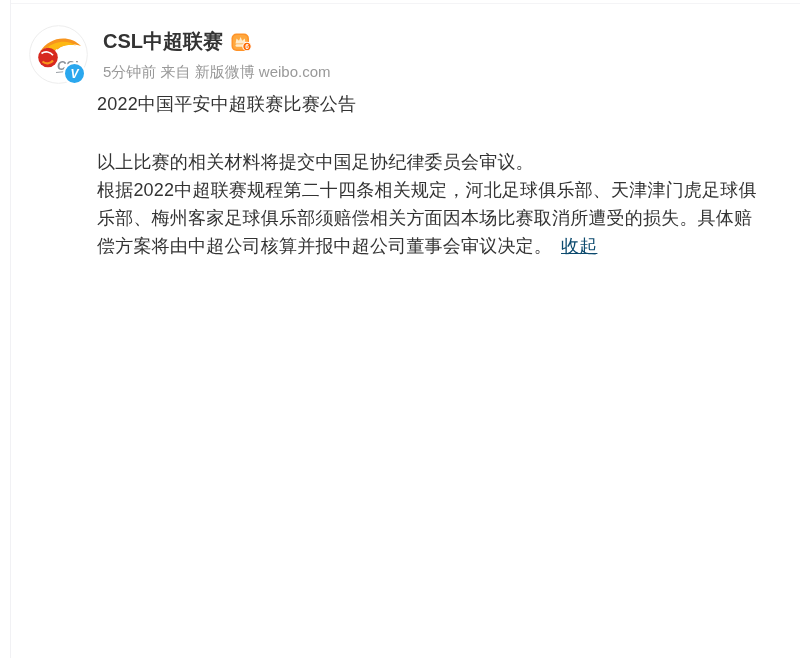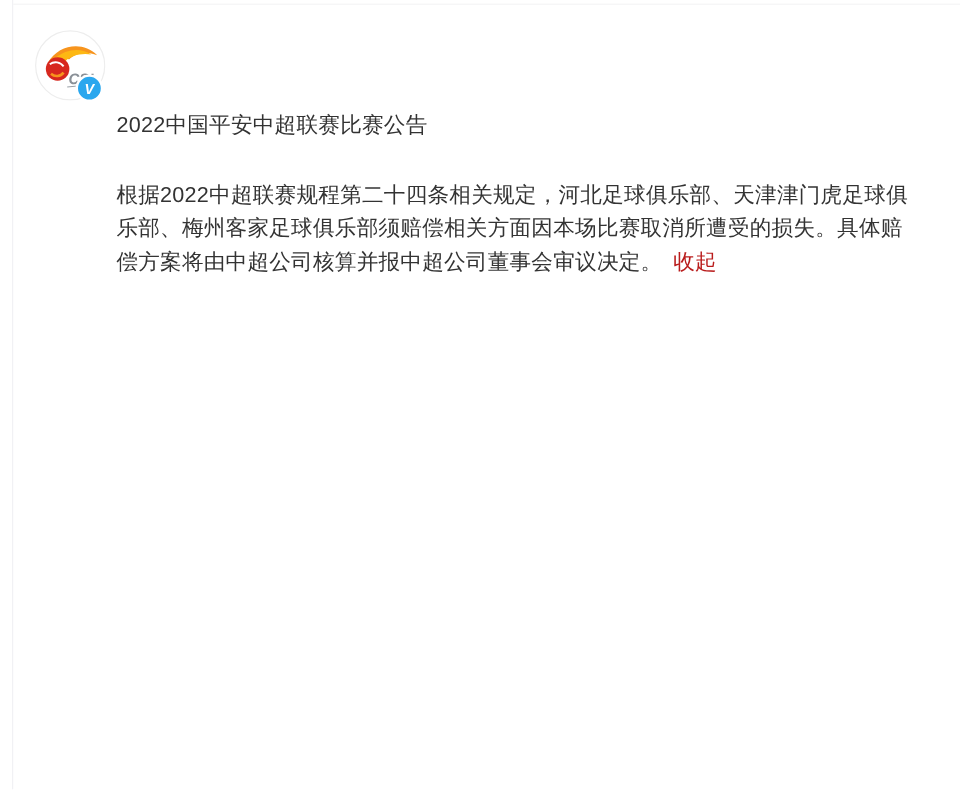--- a/index.html
+++ b/index.html
@@ -61,21 +61,22 @@
   .meta .source-link { cursor: pointer; }
   .content {
     position: absolute; left: 97px; top: 90px;
     width: 660px;
     font-size: 18px; line-height: 28px; color: #333333;
     letter-spacing: 0.2px;
   }
   .content p { margin: 0 0 30px 0; }
   .content p:last-child { margin-bottom: 0; }
   .collapse-link {
-    color: #b91c1c;
+    color: #0c4a6e;
+    text-decoration: underline;
     margin-left: 9px;
     cursor: pointer;
   }
 </style>
 </head>
 <body>
 
 <div class="page">
   <div class="edge-left"></div>
   <div class="edge-top"></div>
@@ -89,26 +90,47 @@
       <path d="M12.5 28.5 a 8.2 8.2 0 0 1 11.5 1.8" stroke="#ffffff" stroke-width="1.6" fill="none"></path>
       <path d="M13.5 36.5 a 7.2 7.2 0 0 0 10.5 -1" stroke="#f7941d" stroke-width="2.2" fill="none"></path>
       <text x="28" y="45" font-size="12.5" font-style="italic" font-weight="bold" fill="#8a9097" font-family="Liberation Sans, sans-serif">CSL</text>
       <path d="M27 47.5 L 53 45" stroke="#9aa0a6" stroke-width="1"></path>
     </svg>
   </div>
   <div class="v-badge">
     <span>V</span>
   </div>
 
+  <div class="header">
+    <div class="name-row">
+      <span class="author-name">CSL中超联赛</span>
+      <span class="vip-badge">
+        <svg viewBox="0 0 21 21" width="21" height="21">
+          <rect x="0.5" y="2.5" width="17.5" height="17.5" rx="5" fill="#ff9328"></rect>
+          <rect x="2" y="4" width="14.5" height="14.5" rx="4" fill="#ffa83e"></rect>
+          <path d="M4.5 12.5 L5.5 7.5 L8 9.7 L9.6 6 L11.2 9.7 L13.7 7.5 L14.7 12.5 Z" fill="#ffeccb"></path>
+          <rect x="4.5" y="13.2" width="10.2" height="2.6" rx="1.3" fill="#ffeccb"></rect>
+          <circle cx="16" cy="15.5" r="4.2" fill="#ff6a00" stroke="#ffffff" stroke-width="1.1"></circle>
+          <text x="16" y="18" text-anchor="middle" font-size="6.5" font-weight="bold" fill="#ffffff" font-family="Liberation Sans, sans-serif">6</text>
+        </svg>
+      </span>
+    </div>
+    <div class="meta">
+      <span class="time">5分钟前</span>
+      <span>来自</span>
+      <span class="source-link">新版微博 weibo.com</span>
+    </div>
+  </div>
 
   <div class="content">
     <p>2022中国平安中超联赛比赛公告</p>
     <div>
 
 
 
 
+        <p>以上比赛的相关材料将提交中国足协纪律委员会审议。</p>
       </div>
     <p>
       <span>根据2022中超联赛规程第二十四条相关规定，河北足球俱乐部、天津津门虎足球俱乐部、梅州客家足球俱乐部须赔偿相关方面因本场比赛取消所遭受的损失。具体赔偿方案将由中超公司核算并报中超公司董事会审议决定。</span><a class="collapse-link">收起</a>
     </p>
   </div>
 </div>
 
 </body></html>

